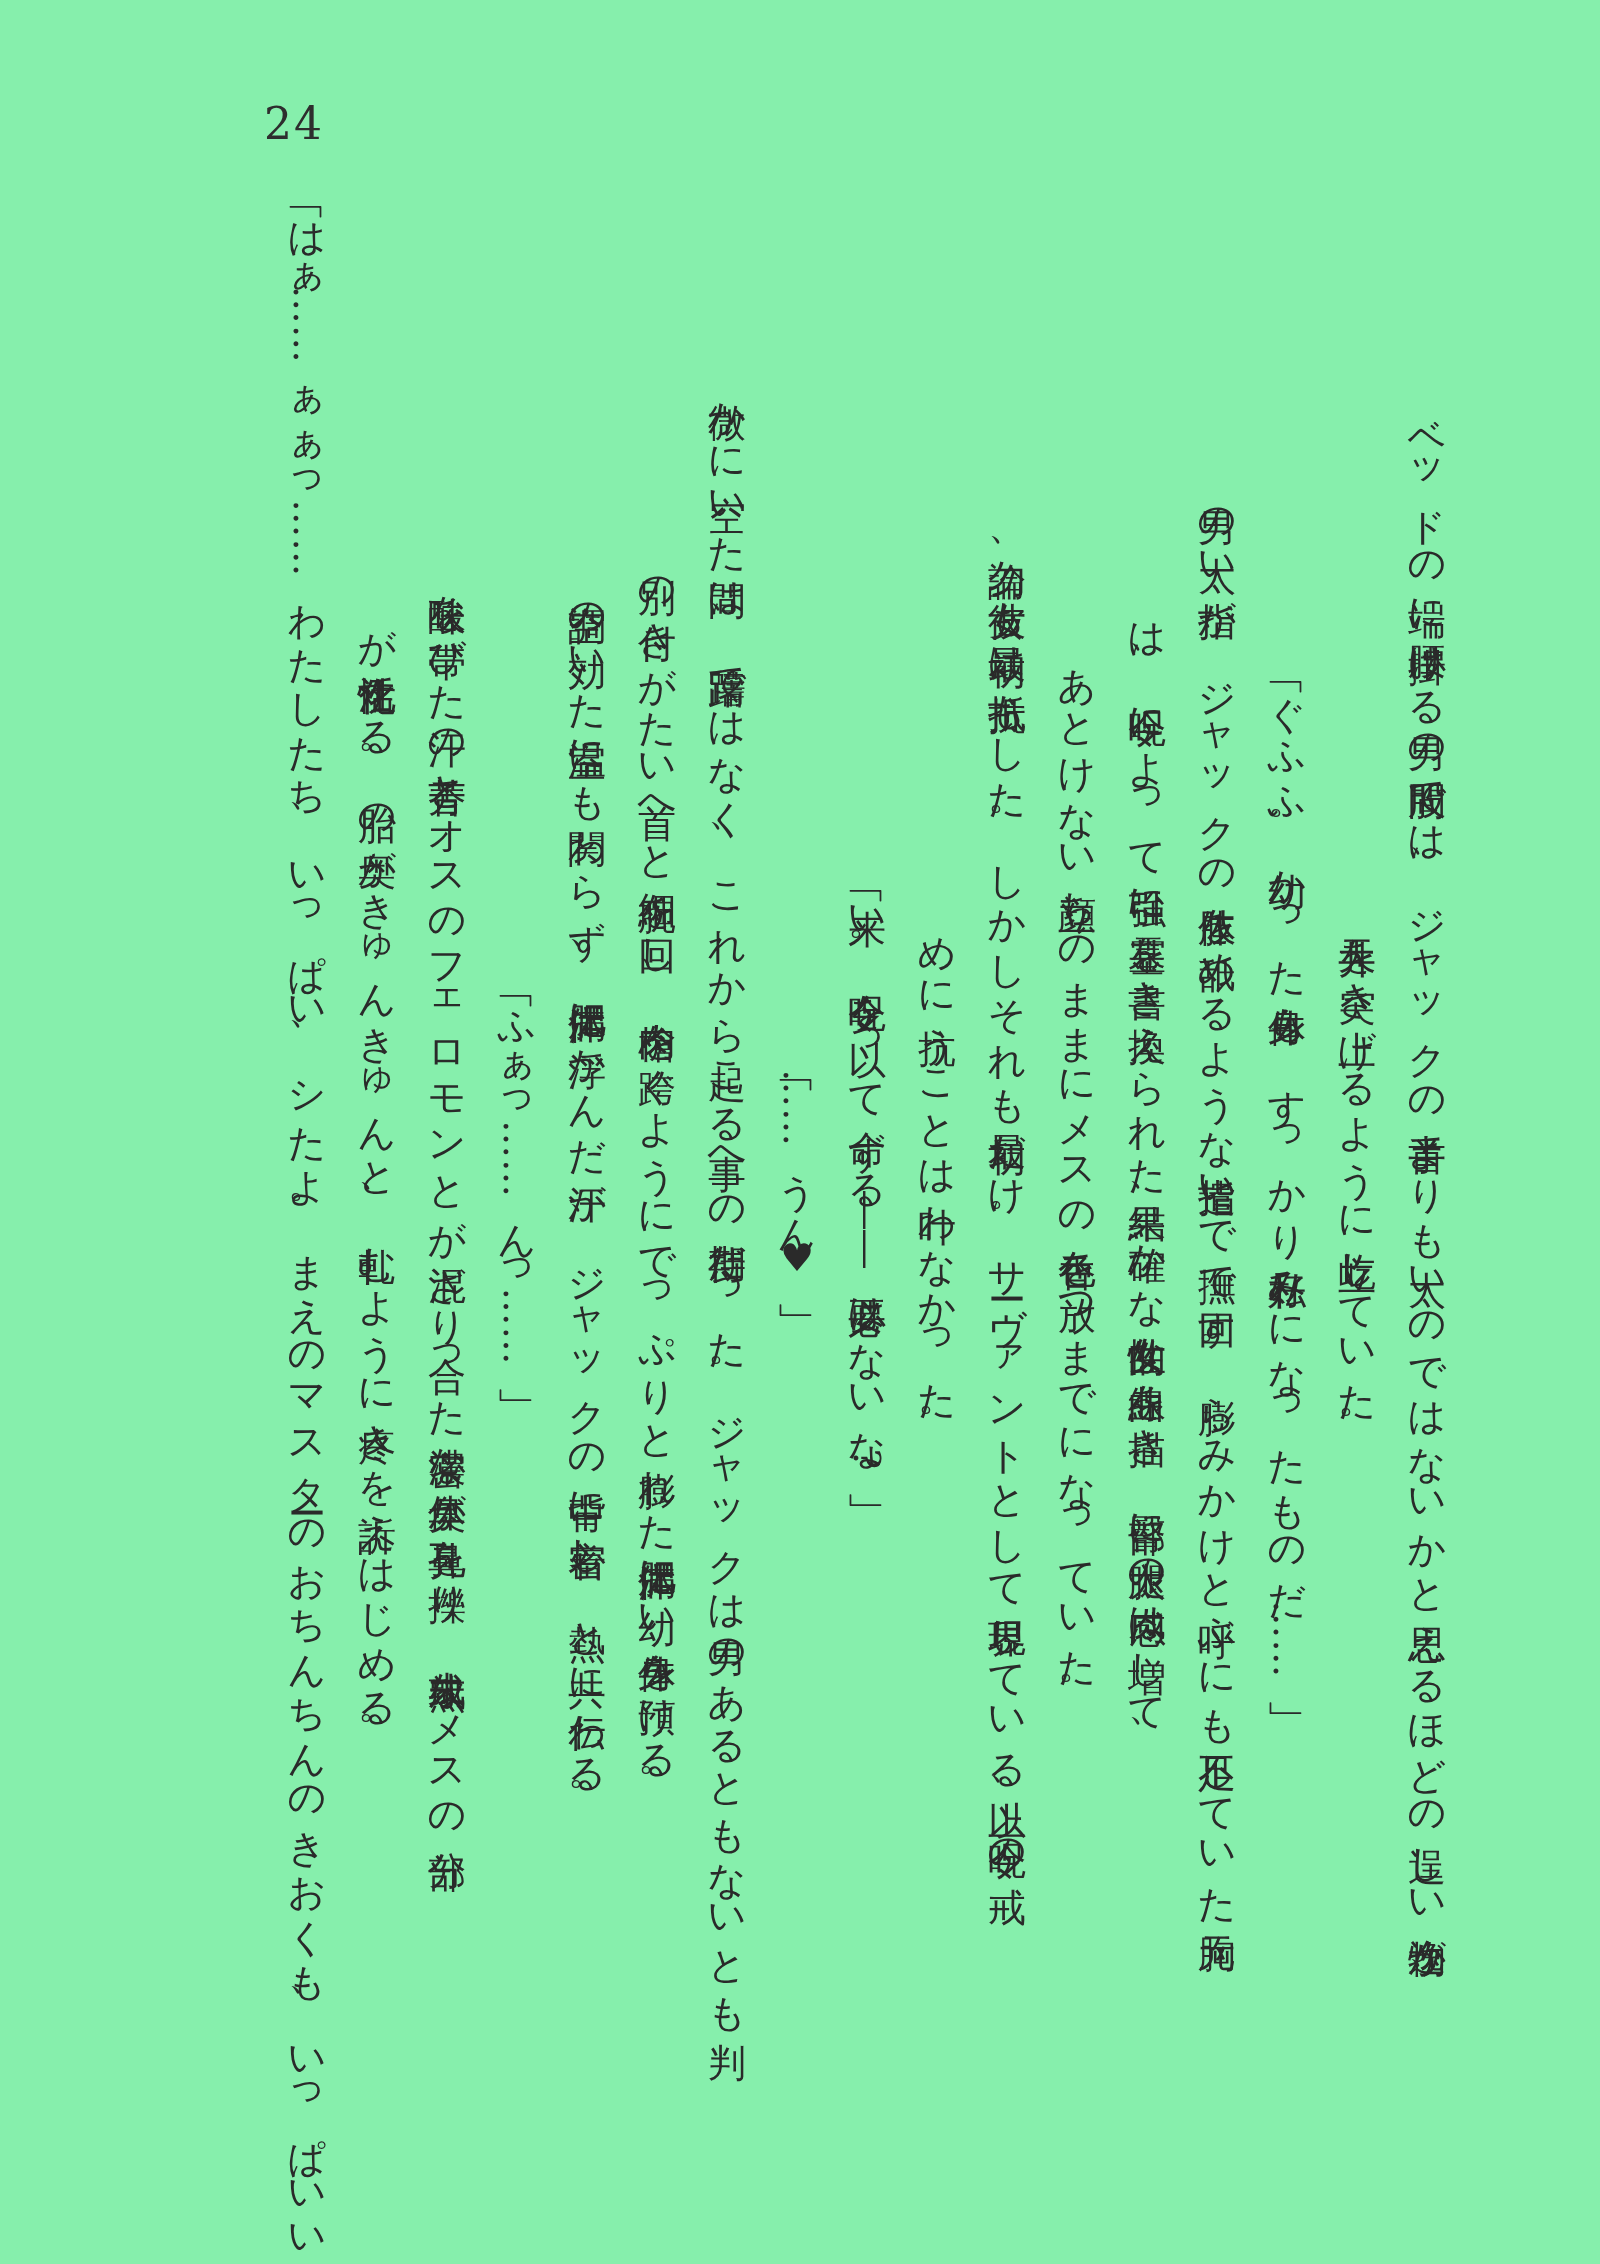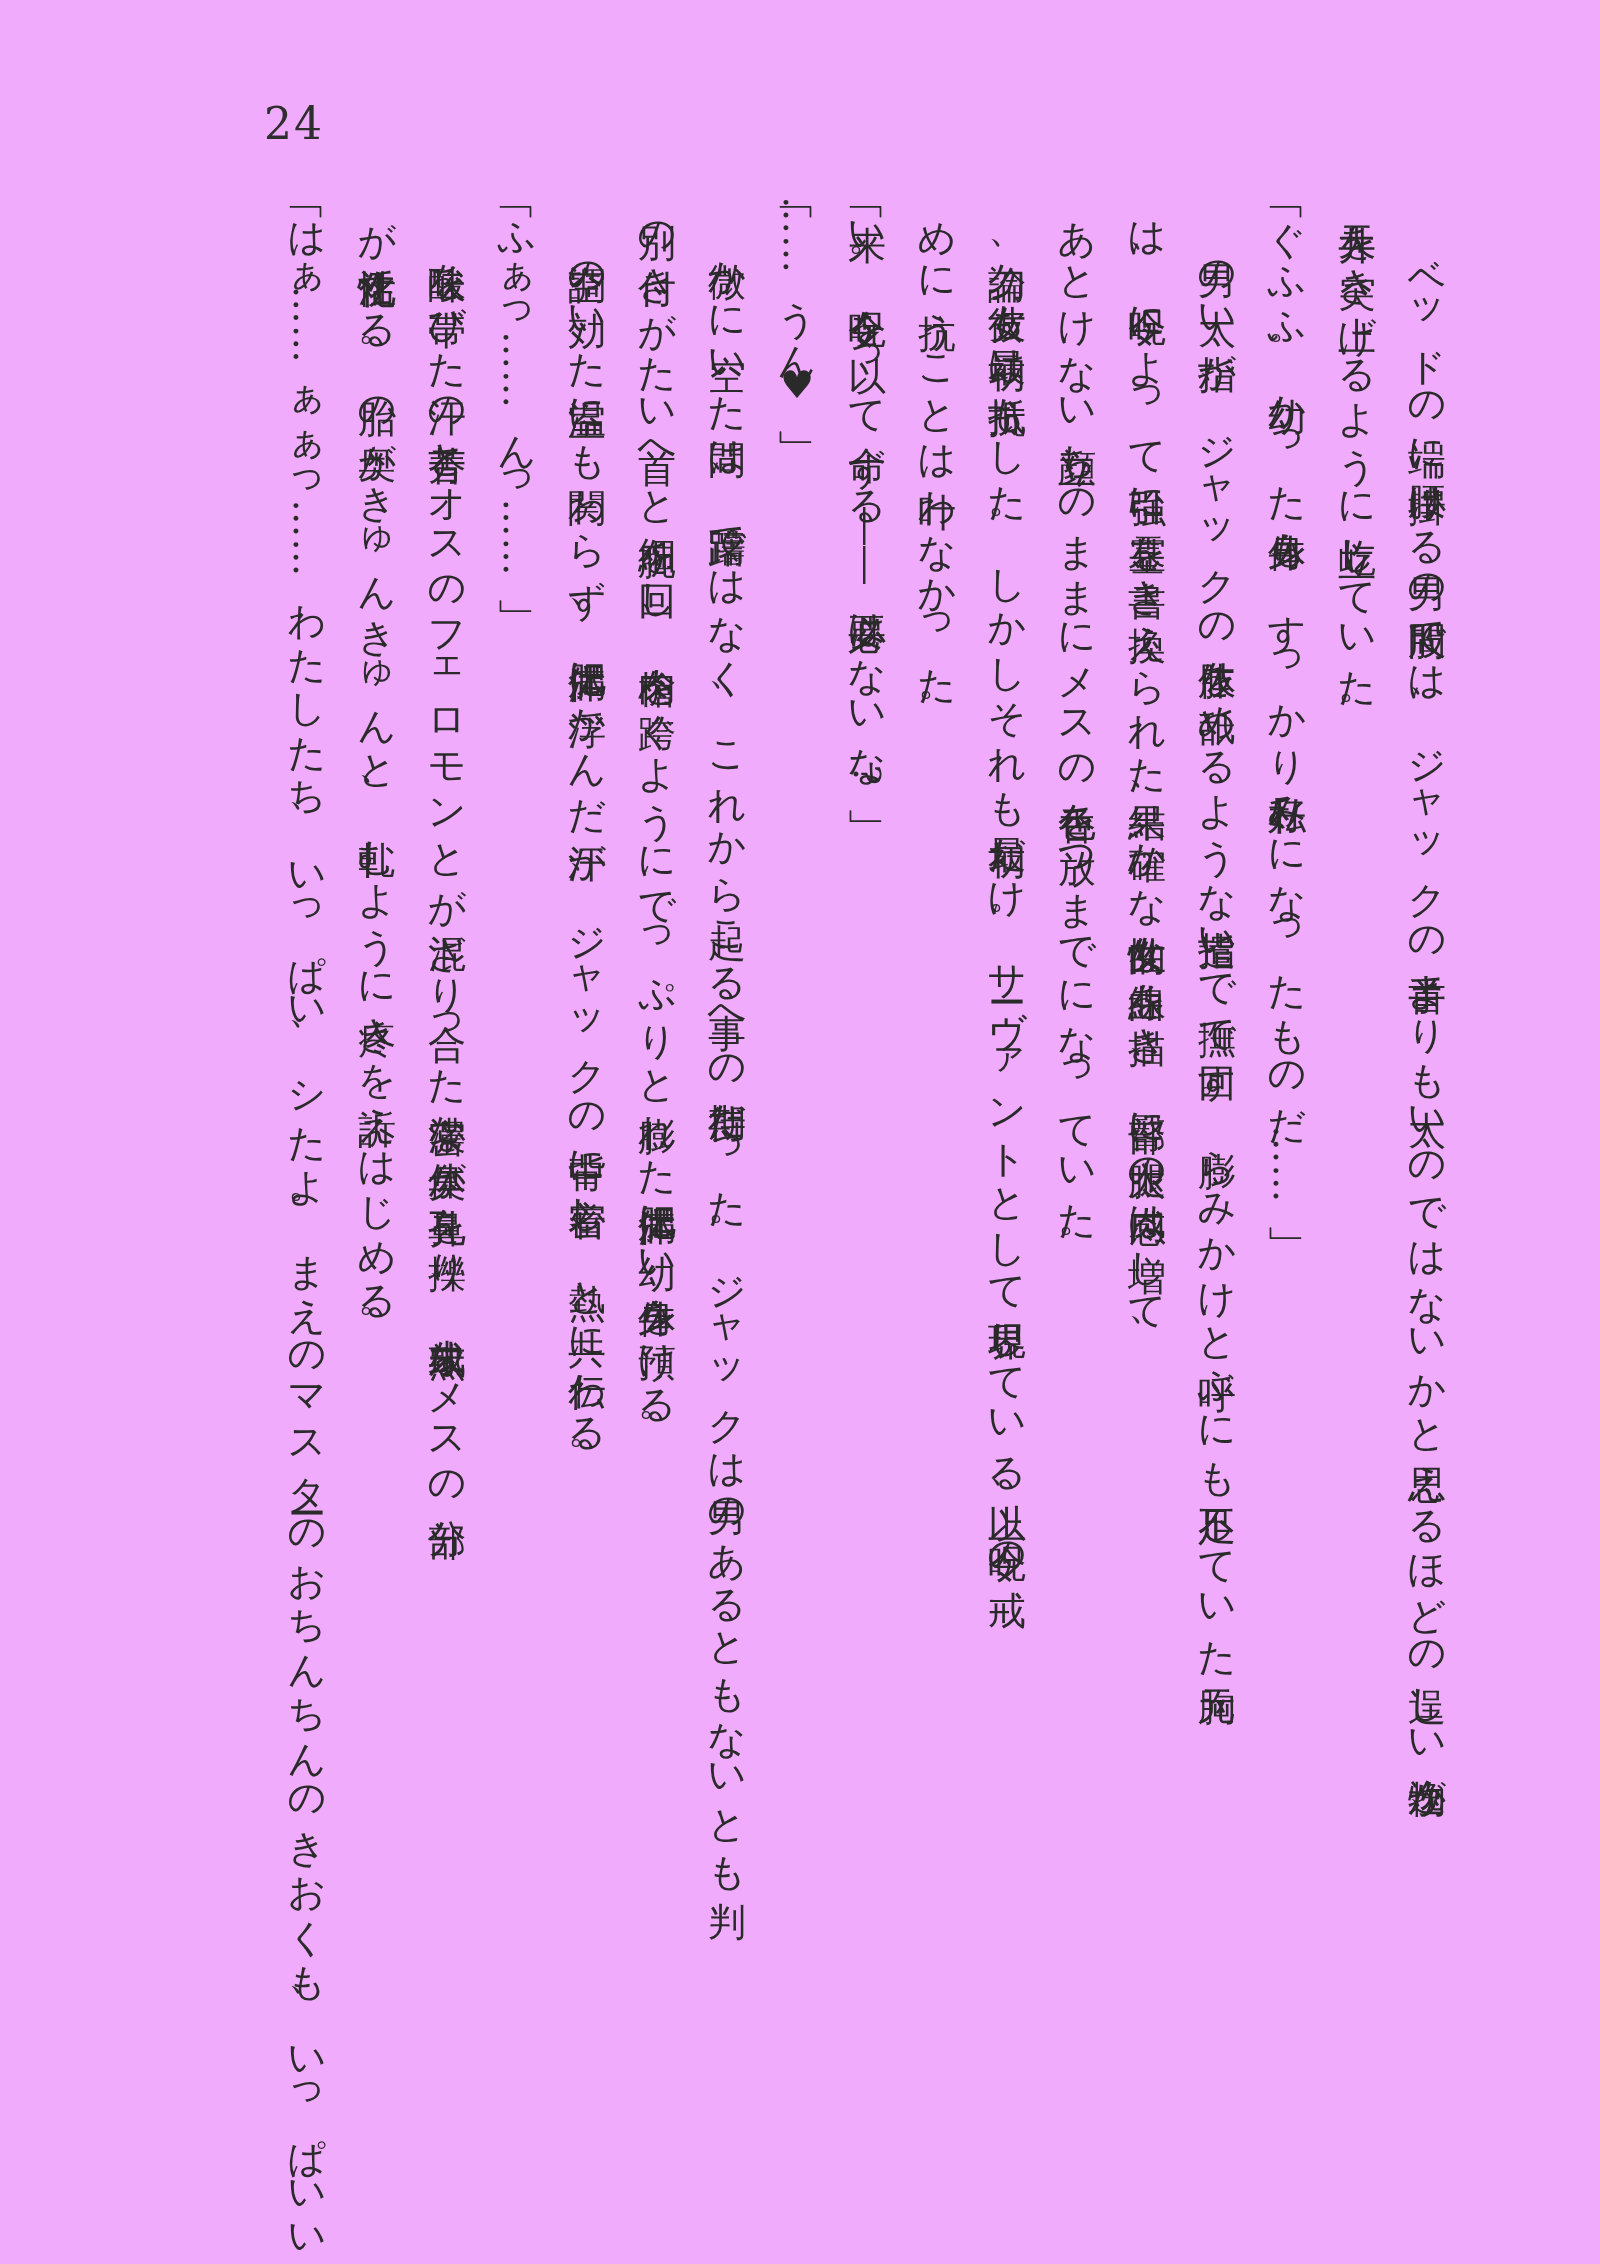--- a/index.html
+++ b/index.html
@@ -39,21 +39,21 @@
     letter-spacing: 1px;
     white-space: nowrap;
   }
   .text-line.indent {
     text-indent: 39px;
   }
 </style>
 </head>
 <body>
 
-<div class="book-page" style="background: #f0abfc; color: rgb(42, 42, 42);">
+<div class="book-page" style="background: #86efac; color: rgb(42, 42, 42); text-align: center;">
   <div class="page-number">24</div>
   <div class="text-area">
     <div class="text-line indent">ベッドの端に腰掛ける男の股間では、ジャックの手首よりも太いのではないかと思えるほどの逞しい逸物が、</div>
     <div class="text-line">天井を突き上げるように屹立していた。</div>
     <div class="text-line">「ぐふふ。幼かった身体も、すっかり私好みになったものだ……」</div>
     <div class="text-line indent">男の太い指が、ジャックの肢体を舐めるような指遣いで撫で回す。膨らみかけと呼ぶにも不足していた胸元</div>
     <div class="text-line">は、令呪によって強引に霊基を書き換えられた結果、確かな女性的な曲線を描き、臀部に太腿の肉感は増して、</div>
     <div class="text-line">あとけない顔立ちのままにメスの色香を放つまでになっていた。</div>
     <div class="text-line indent">勿論、彼女も最初は抵抗もした。しかしそれも最初だけ。サーヴァントとして現界している以上、令呪の戒</div>
     <div class="text-line">めに抗うことは叶わなかった。</div>

